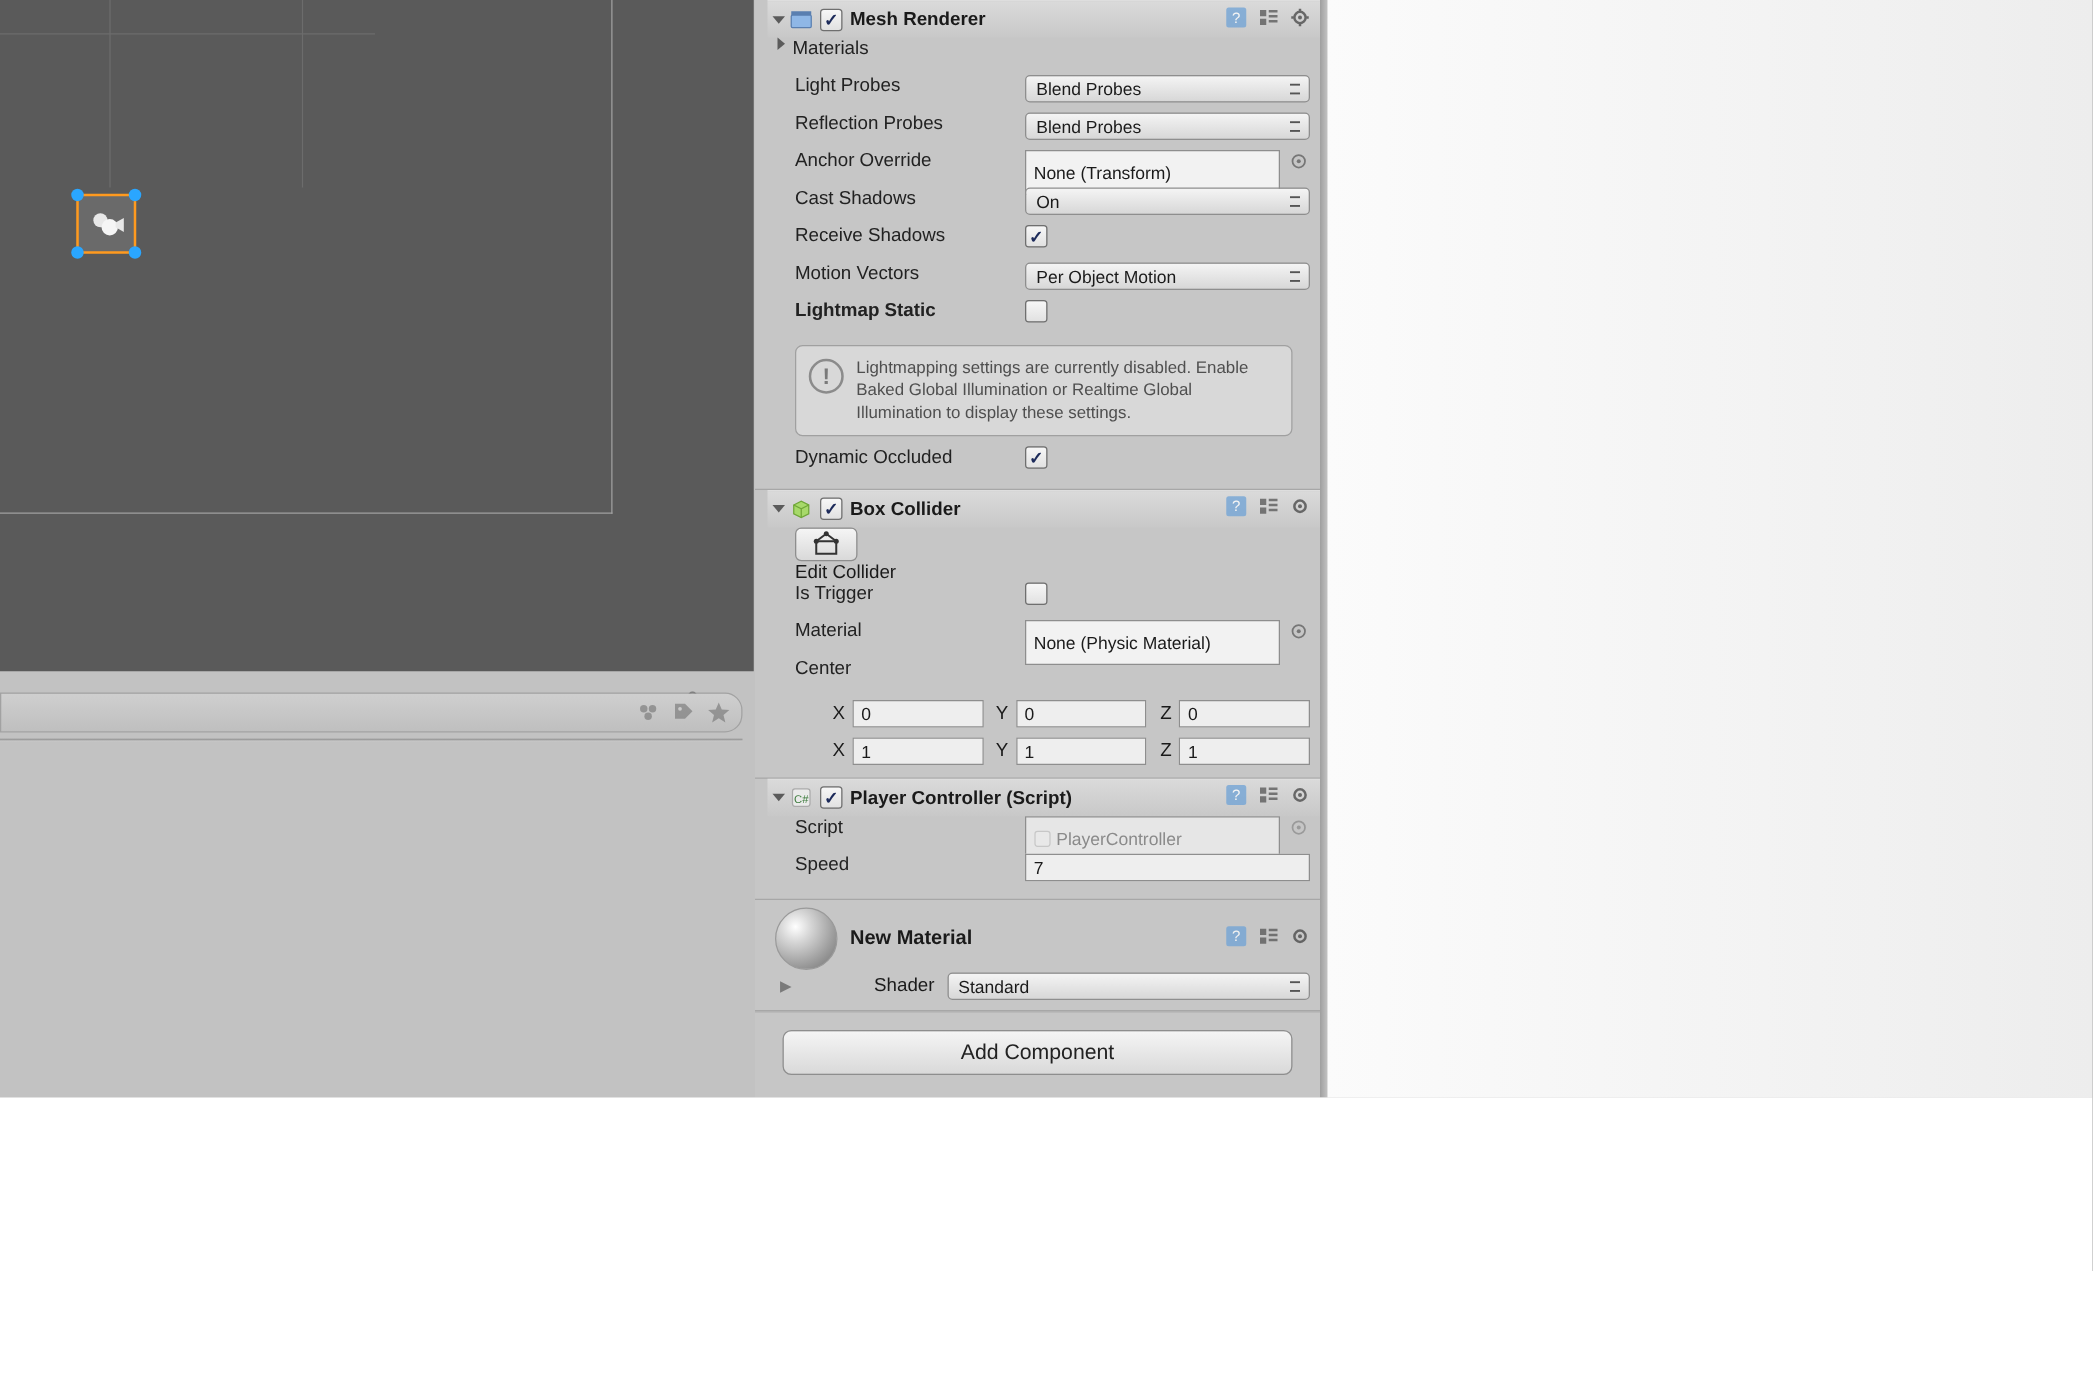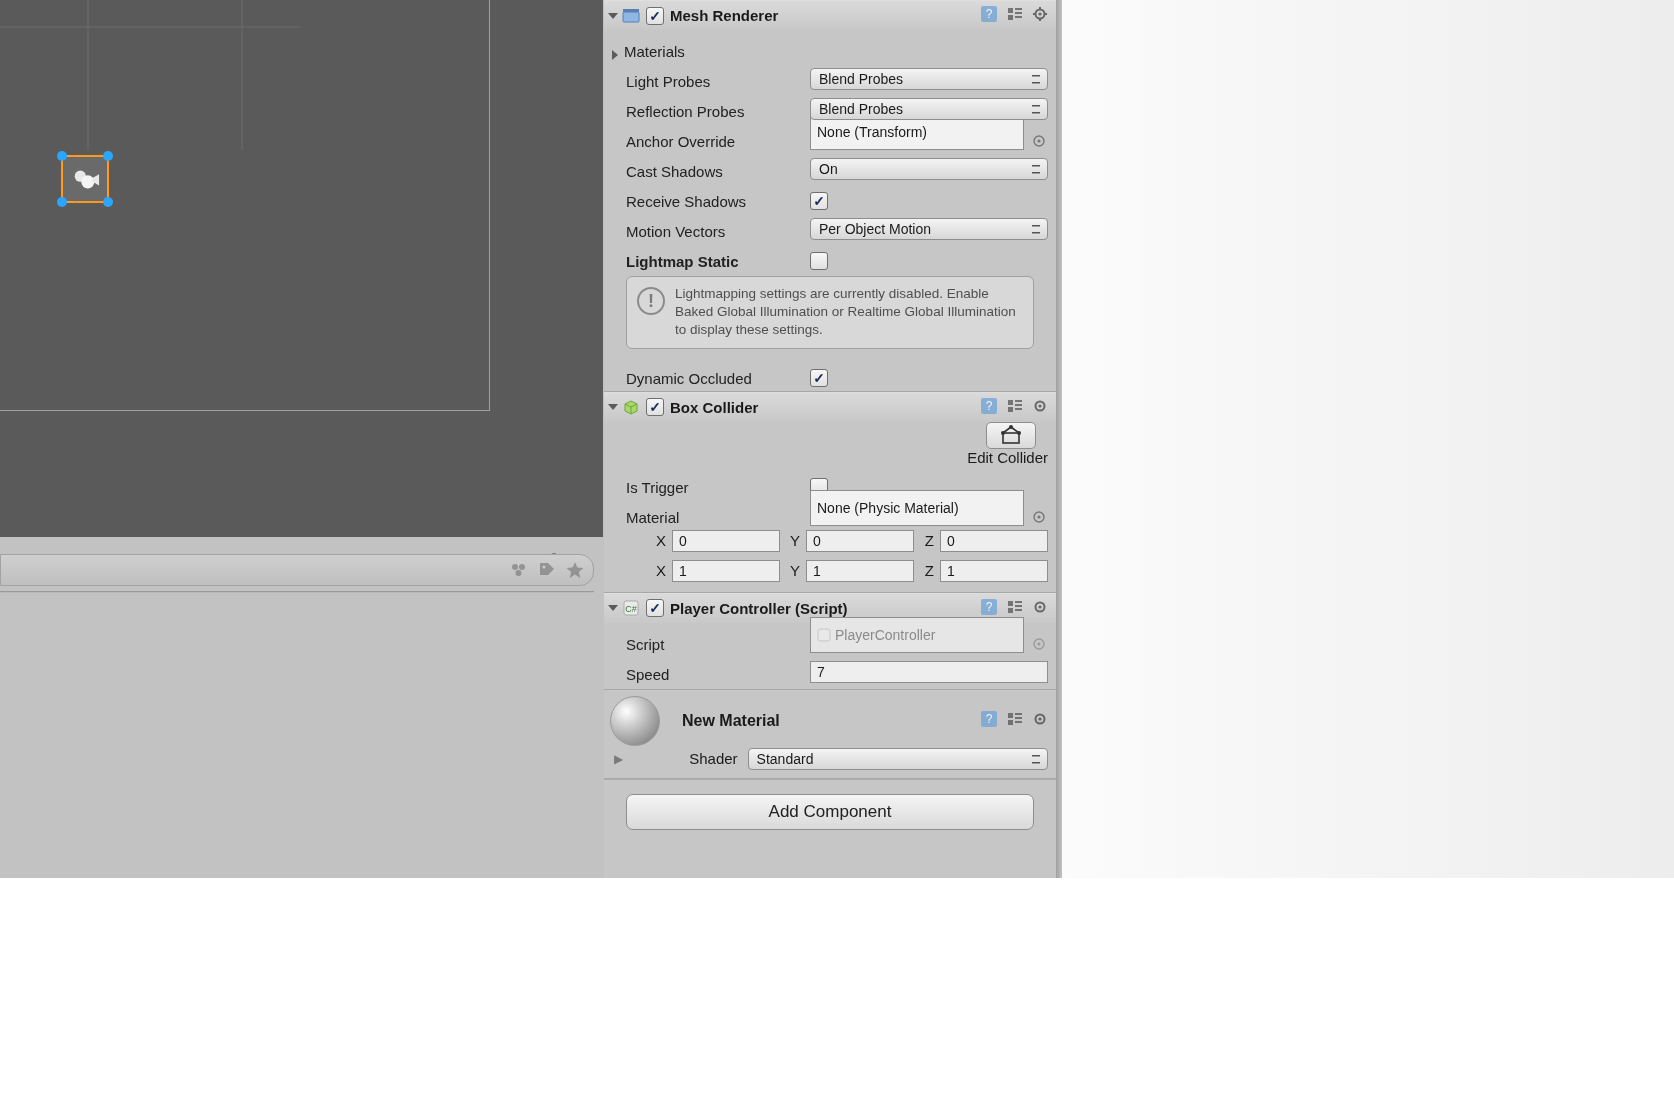--- a/index.html
+++ b/index.html
@@ -24,53 +24,53 @@
   .scene-divider { position: absolute; left: 0; top: 591px; width: 594px; height: 2px; background: linear-gradient(#888,#ccc); }
   .footer-icon { width: 20px; height: 20px; opacity: .55; }
   .lock-cluster { position: absolute; top: 553px; left: 548px; display: flex; align-items: center; gap: 4px; color: #5e5e5e; font-size: 14px; }
 
   
   .inspector { position: absolute; left: 604px; top: 0; width: 452px; height: 878px; background: #c6c6c6; }
   .inspector-shadow { position: absolute; left: 1056px; top: 0; width: 6px; height: 878px; background: linear-gradient(to right, rgba(0,0,0,.18), rgba(0,0,0,0)); }
   .white-pane { position: absolute; left: 1062px; top: 0; width: 612px; height: 878px; background: linear-gradient(to right, #fbfbfb 0%, #ededed 100%); }
   .cut-white { position: absolute; left: 0; top: 878px; width: 1674px; height: 222px; background: #fff; }
 
-  .comp { border-bottom: 1px solid #a7a7a7; font-size: 15px; color: #1a1a1a; }
+  .comp { border-bottom: 1px solid #a7a7a7; font-size: 15px; color: #1a1a1a; padding-left: 10px; }
   .comp-header { display: flex; align-items: center; gap: 6px; height: 30px; padding: 0 6px; background: linear-gradient(#dadada,#c8c8c8); border-top: 1px solid #dedede; }
   .foldout { width: 0; height: 0; border-left: 6px solid #5b5b5b; border-top: 5px solid transparent; border-bottom: 5px solid transparent; }
   .foldout.open { transform: rotate(90deg); }
   .comp-icon { width: 18px; height: 18px; display: inline-flex; align-items: center; justify-content: center; }
   .chk { width: 18px; height: 18px; border: 1px solid #6f6f6f; border-radius: 3px; background: linear-gradient(#f7f7f7,#e1e1e1); display: inline-flex; align-items: center; justify-content: center; }
   .chk.on::after { content: "✓"; font-size: 14px; color: #1c2a5a; font-weight: bold; }
   .comp-title { font-weight: bold; flex: 1; }
   .hdr-tools { display: flex; gap: 8px; align-items: center; }
   .hdr-tools svg { width: 18px; height: 18px; opacity: .75; }
 
-  .row { display: flex; align-items: flex-end; height: 30px; padding: 0 8px 0 22px; }
+  .row { display: flex; align-items: flex-start; height: 30px; padding: 0 8px 0 22px; }
   .row .label { width: 184px; color: #222; }
   .dropdown { flex: 1; height: 22px; border: 1px solid #8e8e8e; border-radius: 4px; background: linear-gradient(#f4f4f4,#d7d7d7); display: flex; align-items: center; padding: 0 20px 0 8px; position: relative; font-size: 14px; }
   .dropdown::after { content: ""; position: absolute; right: 6px; top: 4px; width: 10px; height: 12px; background:
       linear-gradient(#555,#555) center 2px/8px 1.5px no-repeat,
       linear-gradient(#555,#555) center 9px/8px 1.5px no-repeat; }
   .objfield { flex: 1; height: 36px; border: 1px solid #8e8e8e; background: #f2f2f2; display: flex; align-items: center; padding: 0 6px; font-size: 14px; }
   .target-btn { width: 18px; height: 18px; margin-left: 6px; display: inline-flex; align-items: center; justify-content: center; }
   .target-btn svg { width: 14px; height: 14px; opacity: .7; }
   .numfield { height: 22px; border: 1px solid #8e8e8e; background: #eee; padding: 0 6px; font-size: 14px; display: flex; align-items: center; }
 
   .xyz-row { display: flex; align-items: center; height: 30px; padding: 0 8px 0 48px; gap: 6px; }
   .xyz-row .axis { width: 14px; text-align: right; }
   .xyz-row .numfield { flex: 1; }
 
   .infobox { margin: 6px 22px 8px 22px; border: 1px solid #a0a0a0; border-radius: 6px; background: #d8d8d8; display: flex; gap: 10px; padding: 8px 10px; color: #4f4f4f; font-size: 13.5px; line-height: 1.35; }
   .infobox .icon { width: 28px; height: 28px; border: 2px solid #8b8b8b; border-radius: 50%; display: flex; align-items: center; justify-content: center; font-weight: bold; color: #7a7a7a; font-size: 18px; flex: none; margin-top: 2px; }
 
   .edit-collider-btn { width: 50px; height: 32px; border: 1px solid #8e8e8e; border-radius: 5px; background: linear-gradient(#f5f5f5,#d9d9d9); display: inline-flex; align-items: center; justify-content: center; margin-right: 12px; }
   .edit-collider-btn svg { width: 24px; height: 24px; }
 
-  .mat-header { display: flex; align-items: center; gap: 22px; padding: 6px 6px 0 6px; }
+  .mat-header { display: flex; align-items: center; gap: 10px; padding: 6px 6px 0 6px; }
   .mat-sphere { width: 50px; height: 50px; border-radius: 50%; background: radial-gradient(circle at 32% 30%, #fff 0%, #d8d8d8 25%, #9e9e9e 65%, #6e6e6e 100%); border: 1px solid #9a9a9a; }
   .mat-title { font-weight: bold; font-size: 16px; }
   .mat-shader-row { display: flex; align-items: center; gap: 10px; padding: 2px 8px 8px 10px; }
   .mat-shader-row .expand { color: #7a7a7a; font-size: 12px; }
 
   .add-comp-wrap { padding: 14px 22px 18px 22px; border-top: 1px solid #aeaeae; }
   .add-comp { width: 100%; height: 36px; border: 1px solid #8e8e8e; border-radius: 7px; background: linear-gradient(#f5f5f5,#d9d9d9); font-size: 17px; color: #222; }
 
   .dim-text { color: #8a8a8a; }
 </style>
@@ -271,20 +271,23 @@
     <div class="row">
       <span class="label">Material</span>
       <span class="objfield">None (Physic Material)</span>
       <span class="target-btn">
           <svg viewBox="0 0 14 14">
             <circle cx="7" cy="7" r="5" fill="none" stroke="#555" stroke-width="1.4"></circle>
             <circle cx="7" cy="7" r="1.6" fill="#555"></circle>
           </svg>
         </span>
     </div>
+    <div class="row">
+        <span class="label">Center</span>
+      </div>
     <div class="xyz-row">
       <span class="axis">X</span>
         <span class="numfield">0</span>
       <span class="axis">Y</span>
         <span class="numfield">0</span>
       <span class="axis">Z</span>
         <span class="numfield">0</span>
     </div>
     <div class="xyz-row" style="margin-bottom:6px;">
       <span class="axis">X</span>

